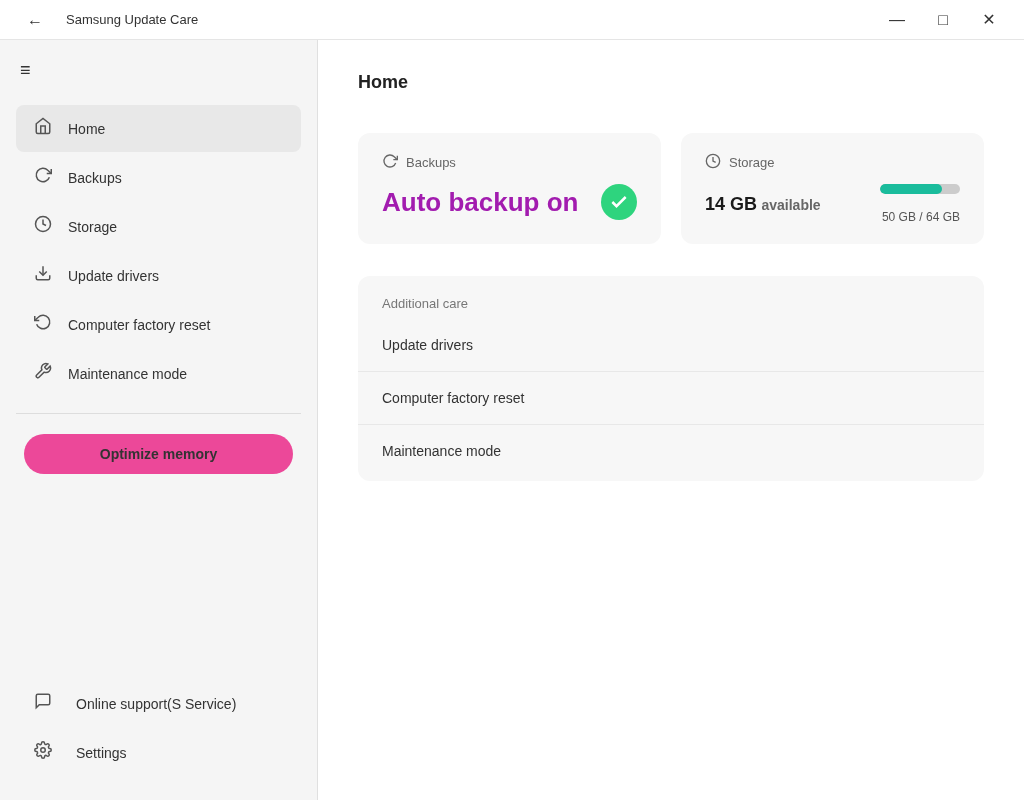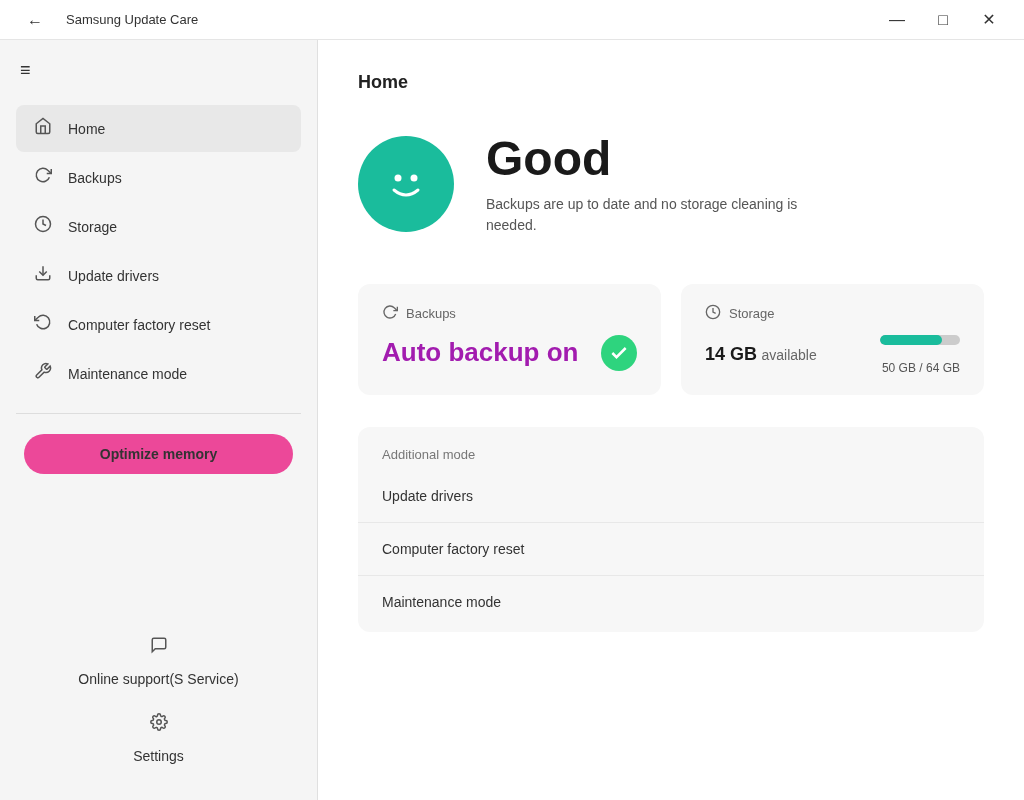--- a/index.html
+++ b/index.html
@@ -133,27 +133,26 @@
 
     .sidebar-bottom {
       padding: 12px 16px 24px;
       display: flex;
       flex-direction: column;
       gap: 2px;
     }
     .sidebar-bottom-item {
       display: flex;
       align-items: center;
-      gap: 12px;
+      gap: 22px;
       padding: 12px 16px;
       border-radius: 8px;
       cursor: pointer;
       font-size: 14px;
       color: #333;
-      flex-direction: column;
     }
 
     
     .main-content {
       flex: 1;
       background: #fff;
       padding: 32px 40px;
       overflow-y: auto;
     }
     .main-title {
@@ -275,21 +274,21 @@
       font-size: 12px;
       color: #555;
     }
     .storage-value {
       font-size: 18px;
       font-weight: 700;
       color: #1a1a1a;
     }
     .storage-avail {
       font-size: 14px;
-      font-weight: 400;
+      font-weight: 700;
       color: #666;
     }
 
     
     .additional-care {
       background: #f7f7f7;
       border-radius: 12px;
       padding: 4px 0;
     }
     .additional-care-header {
@@ -432,33 +431,20 @@
           </svg>
         </span>
         <span>Settings</span>
       </div>
     </div>
   </div>
 
   <div class="main-content">
     <h1 class="main-title">Home</h1>
 
-    <div class="status-section">
-      <div class="smiley-circle">
-        <svg class="smiley-svg" viewBox="0 0 56 56" fill="white">
-          <circle cx="20" cy="22" r="3.5" fill="white"></circle>
-          <circle cx="36" cy="22" r="3.5" fill="white"></circle>
-          <path d="M16 34 Q28 44 40 34" stroke="white" stroke-width="3" fill="none" stroke-linecap="round"></path>
-        </svg>
-      </div>
-      <div class="status-text-block">
-        <div class="status-good">Good</div>
-        <div class="status-desc">Backups are up to date and no storage cleaning is needed.</div>
-      </div>
-    </div>
 
     <div class="cards-row">
 
       <div class="card">
         <div class="card-header">
           <span class="card-icon">
             <svg width="16" height="16" viewBox="0 0 24 24" fill="none" stroke="#666" stroke-width="2">
               <polyline points="23 4 23 10 17 10"></polyline>
               <path d="M20.49 15a9 9 0 1 1-2.12-9.36L23 10"></path>
             </svg>
@@ -501,20 +487,20 @@
               <span> /</span>
               <span>64 GB</span>
             </div>
           </div>
         </div>
       </div>
 
     </div>
 
     <div class="additional-care">
-      <div class="additional-care-header">Additional mode</div>
+      <div class="additional-care-header">Additional care</div>
       <div class="care-item">Update drivers</div>
       <div class="care-item">Computer factory reset</div>
       <div class="care-item">Maintenance mode</div>
     </div>
 
   </div>
 </div>
 
 </body></html>

